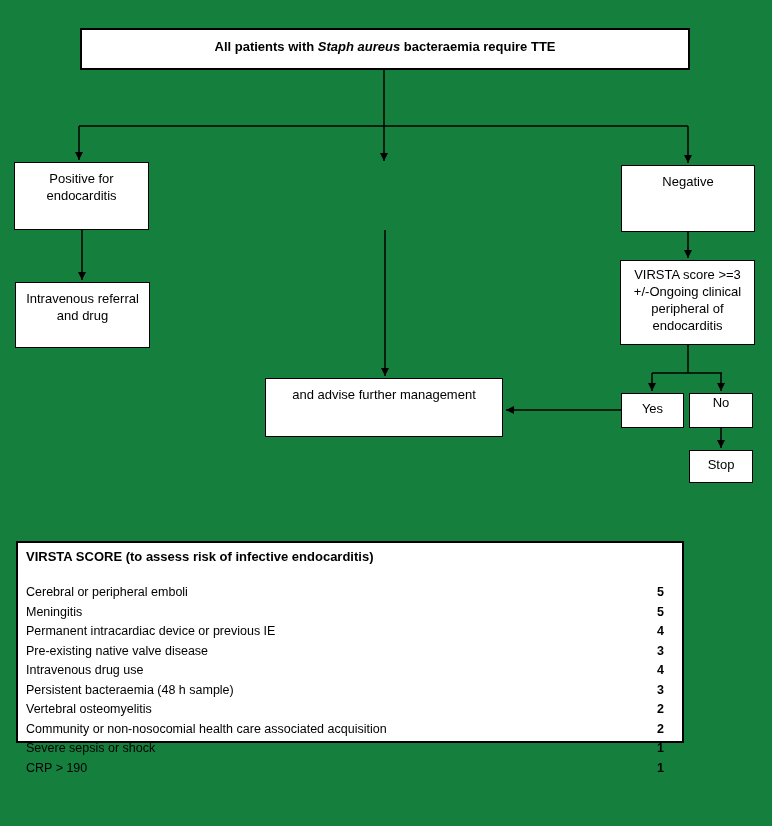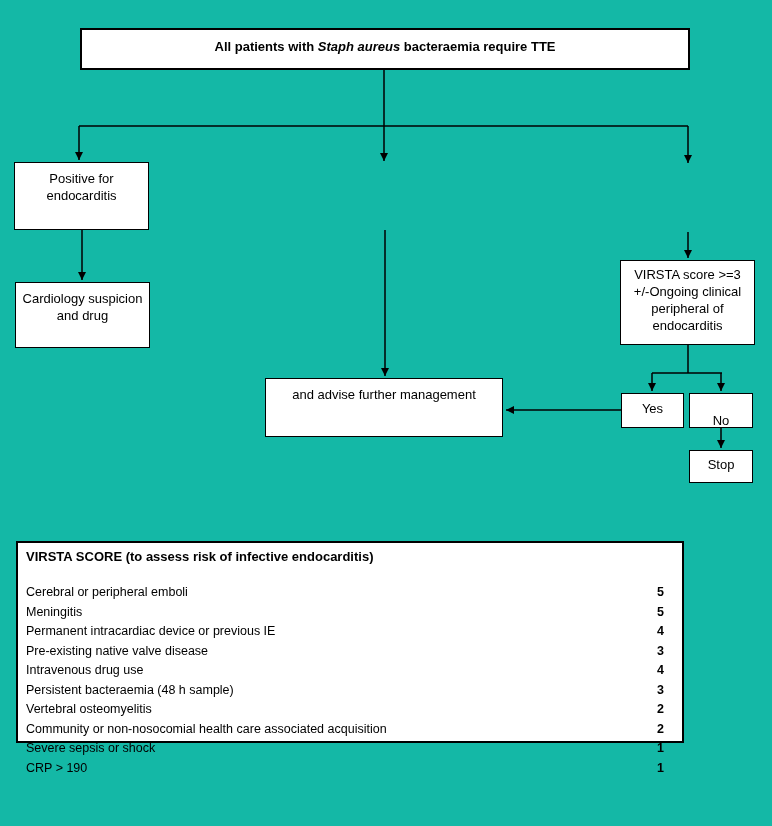--- a/index.html
+++ b/index.html
@@ -1,20 +1,20 @@
 <!DOCTYPE html>
 <html><head>
 <meta charset="utf-8">
 <style>
   html, body { margin: 0; padding: 0; background: #ffffff; }
   #canvas {
     position: relative;
     width: 772px;
     height: 826px;
-    background: #14b8a6;
+    background: #15803d;
     font-family: "Liberation Sans", sans-serif;
     color: #000000;
     overflow: hidden;
   }
   #connectors {
     position: absolute;
     left: 0; top: 0;
     width: 772px; height: 826px;
     pointer-events: none;
   }
@@ -91,42 +91,45 @@
   <div class="fbox topbox" style="left:80px; top:28px; width:610px; height:42px;">
     <span>All patients with </span><span class="it">Staph aureus</span><span> bacteraemia require TTE</span>
   </div>
 
   <div class="fbox node-pad" style="left:14px; top:162px; width:135px; height:68px;">
     <span class="pad-t">Positive for</span>
     <span class="pad-t">endocarditis</span>
   </div>
 
 
+  <div class="fbox node-pad" style="left:621px; top:165px; width:134px; height:67px;">
+    <span>Negative</span>
+  </div>
 
   <div class="fbox node-pad" style="left:15px; top:282px; width:135px; height:66px;">
-    <span class="pad-t">Cardiology suspicion</span>
+    <span class="pad-t">Intravenous referral</span>
     <span class="pad-t">and drug</span>
   </div>
 
   <div class="fbox" style="left:620px; top:260px; width:135px; height:85px; padding-top:5px;">
     <span class="pad-t">VIRSTA score &gt;=3</span>
     <span class="pad-t">+/-Ongoing clinical</span>
     <span class="pad-t">peripheral of</span>
     <span class="pad-t">endocarditis</span>
   </div>
 
   <div class="fbox" style="left:265px; top:378px; width:238px; height:59px; padding-top:7px;">
     <span class="pad-t">and advise further management</span>
   </div>
 
   <div class="fbox" style="left:621px; top:393px; width:63px; height:35px; padding-top:6px;">
     <span>Yes</span>
   </div>
 
-  <div class="fbox" style="left:689px; top:393px; width:64px; height:35px; padding-top:18px;">
+  <div class="fbox" style="left:689px; top:393px; width:64px; height:35px; padding-top:0;">
     <span>No</span>
   </div>
 
   <div class="fbox" style="left:689px; top:450px; width:64px; height:33px; padding-top:5px;">
     <span>Stop</span>
   </div>
 
   <div id="score-table">
     <div class="tbl-title">VIRSTA SCORE (to assess risk of infective endocarditis)</div>
     <div class="tbl-rows">

